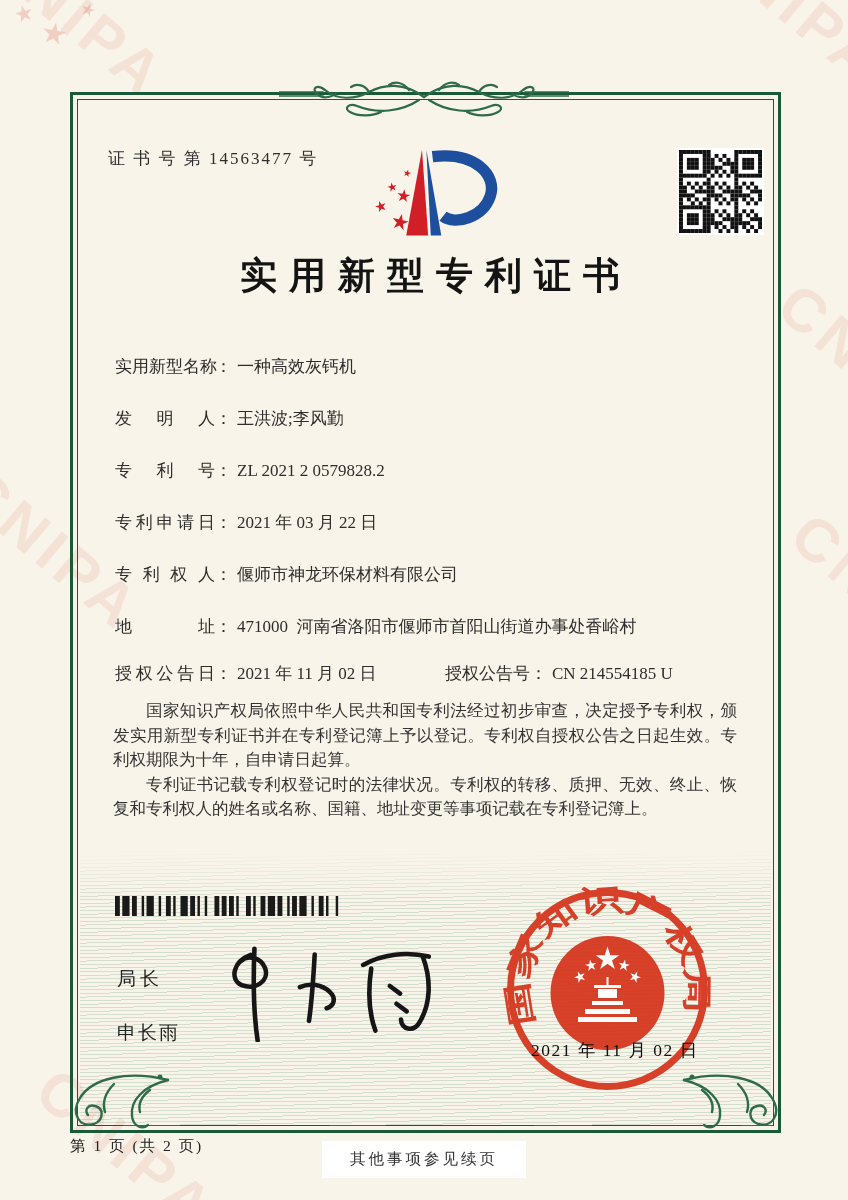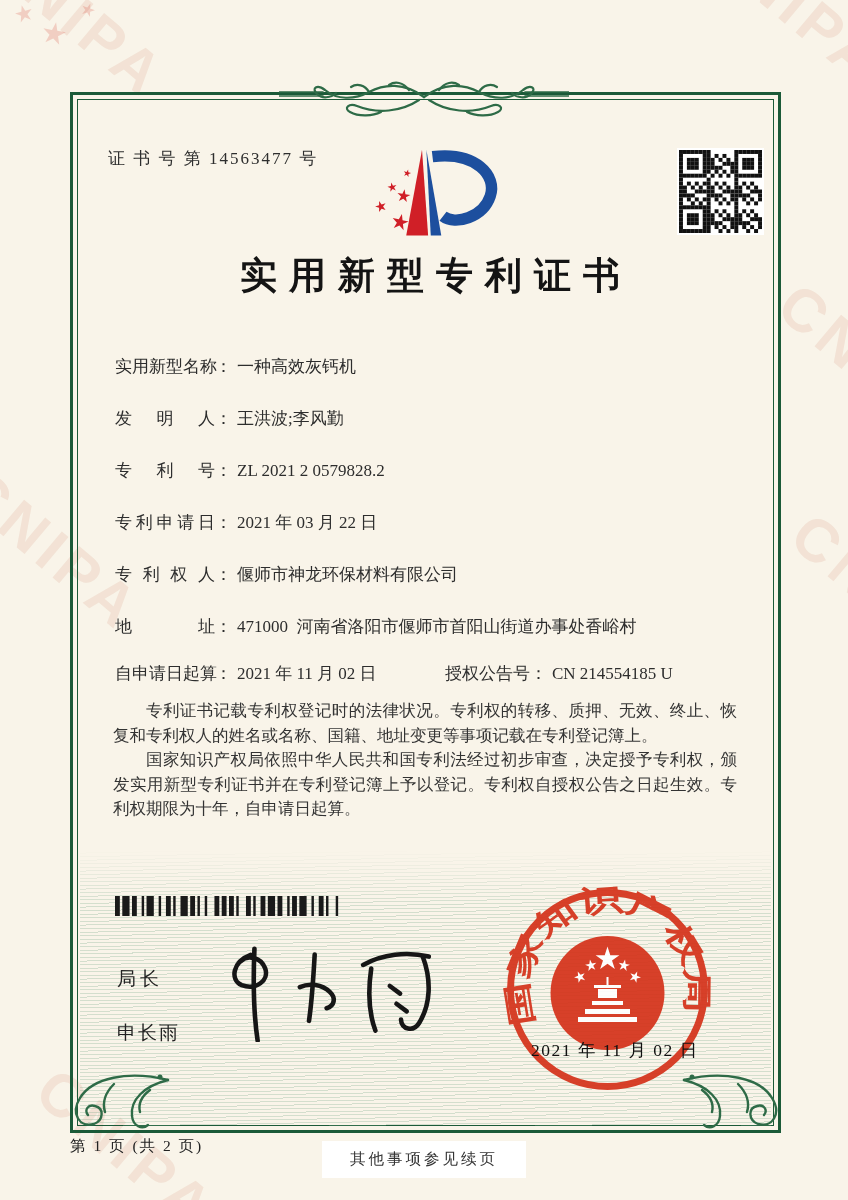--- a/index.html
+++ b/index.html
@@ -397,29 +397,29 @@
   <div class="field-row" style="top:511px;">
     <span class="lbl">专利申请日</span><span class="colon">：</span><span class="val">2021 年 03 月 22 日</span>
   </div>
   <div class="field-row" style="top:563px;">
     <span class="lbl">专利权人</span><span class="colon">：</span><span class="val">偃师市神龙环保材料有限公司</span>
   </div>
   <div class="field-row" style="top:615px;">
     <span class="lbl">地址</span><span class="colon">：</span><span class="val">471000  河南省洛阳市偃师市首阳山街道办事处香峪村</span>
   </div>
   <div class="field-row" style="top:662px;">
-    <span class="lbl">自申请日起算</span><span class="colon">：</span><span class="val">2021 年 11 月 02 日</span>
+    <span class="lbl">授权公告日</span><span class="colon">：</span><span class="val">2021 年 11 月 02 日</span>
   </div>
   <div class="field-row" style="top:662px;left:445px;text-align:right;">
     <span>授权公告号</span><span class="colon">：</span><span class="val">CN 214554185 U</span>
   </div>
 
   <div class="content paras" style="position:absolute;">
+    <p>国家知识产权局依照中华人民共和国专利法经过初步审查，决定授予专利权，颁发实用新型专利证书并在专利登记簿上予以登记。专利权自授权公告之日起生效。专利权期限为十年，自申请日起算。</p>
     <p>专利证书记载专利权登记时的法律状况。专利权的转移、质押、无效、终止、恢复和专利权人的姓名或名称、国籍、地址变更等事项记载在专利登记簿上。</p>
-    <p>国家知识产权局依照中华人民共和国专利法经过初步审查，决定授予专利权，颁发实用新型专利证书并在专利登记簿上予以登记。专利权自授权公告之日起生效。专利权期限为十年，自申请日起算。</p>
   </div>
 
   <svg class="content barcode" style="position:absolute;" viewBox="0 0 228 20" preserveAspectRatio="none" id="barcode-svg">
       <rect x="0.00" y="0" width="4.85" height="20" fill="#1a1a1a"></rect>
       <rect x="7.28" y="0" width="7.28" height="20" fill="#1a1a1a"></rect>
       <rect x="16.98" y="0" width="4.85" height="20" fill="#1a1a1a"></rect>
       <rect x="26.68" y="0" width="2.43" height="20" fill="#1a1a1a"></rect>
       <rect x="31.53" y="0" width="7.28" height="20" fill="#1a1a1a"></rect>
       <rect x="43.66" y="0" width="2.43" height="20" fill="#1a1a1a"></rect>
       <rect x="50.94" y="0" width="4.85" height="20" fill="#1a1a1a"></rect>

